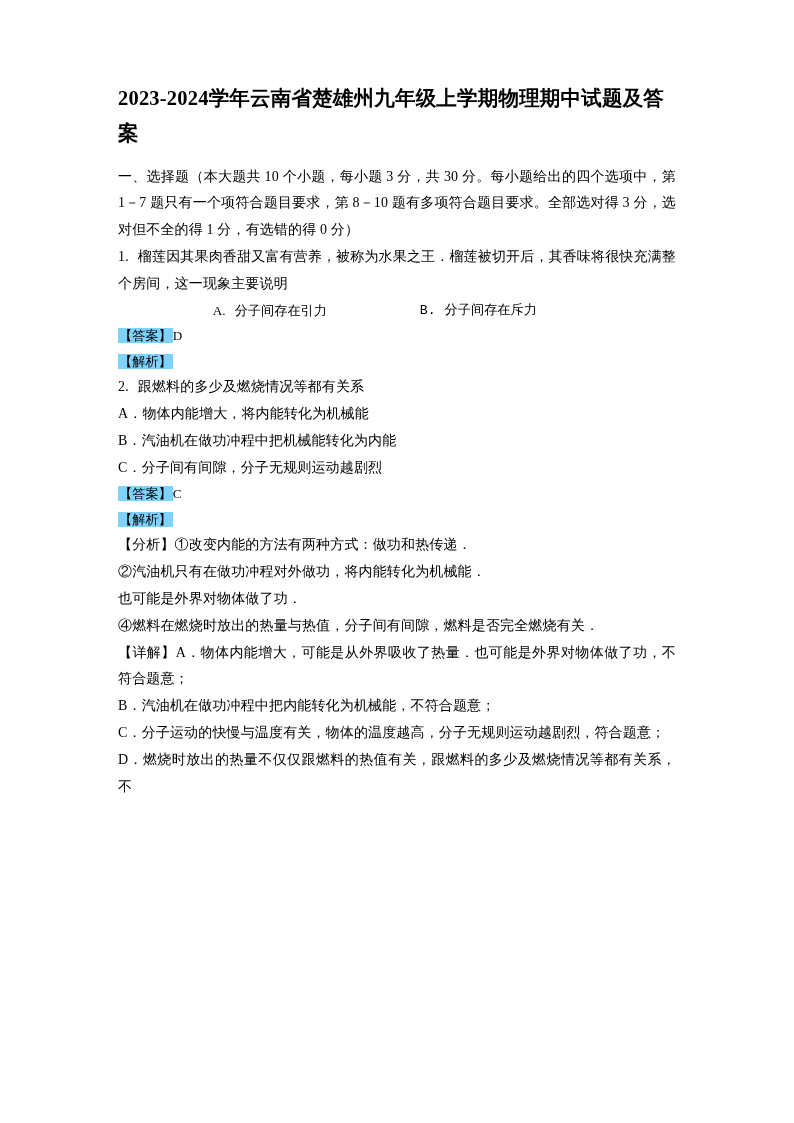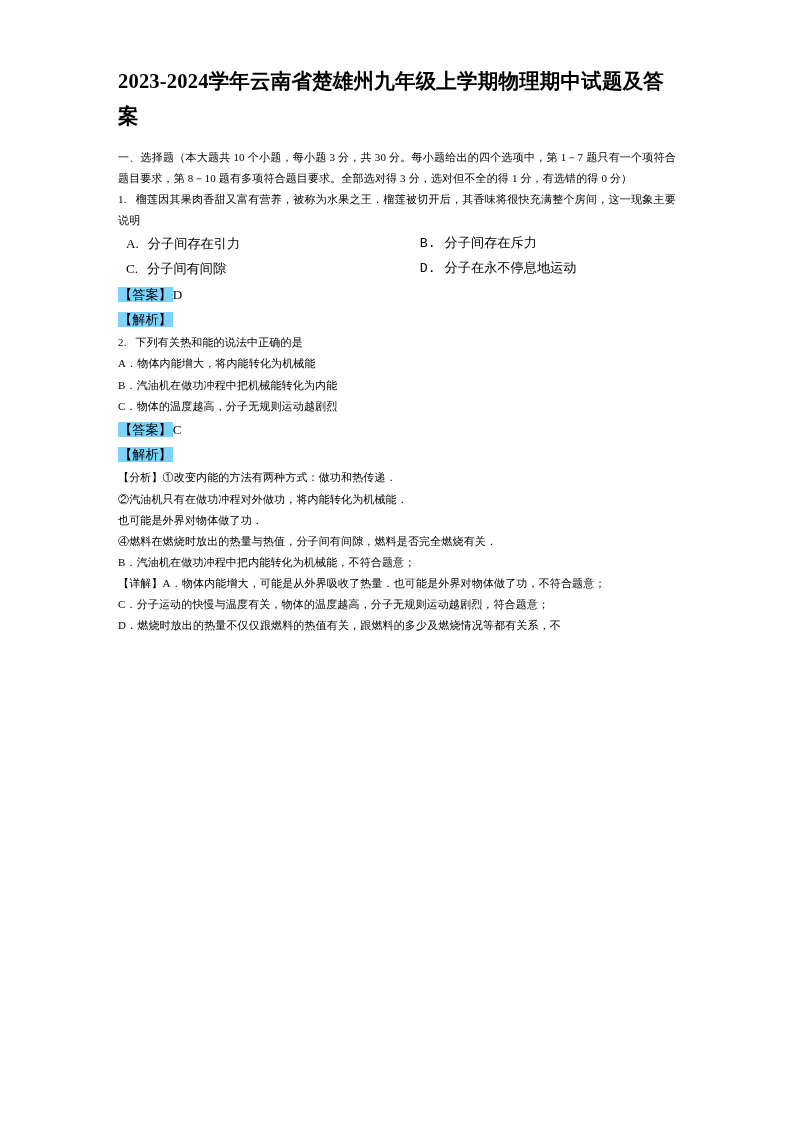--- a/index.html
+++ b/index.html
@@ -14,32 +14,32 @@
     color: #000000;
     position: relative;
     overflow: hidden;
   }
   .page {
     position: absolute;
     left: 0; top: 0;
     width: 794px;
     height: 1123px;
     box-sizing: border-box;
-    padding: 64px 118px 60px 118px;
+    padding: 81px 118px 60px 118px;
   }
   .doc-title {
     font-size: 20.5px;
     font-weight: bold;
     line-height: 1.72;
     letter-spacing: 0.2px;
     margin: 0 0 12px 0;
     text-align: left;
   }
   .para {
-    font-size: 11px;
+    font-size: 14px;
     line-height: 1.92;
     margin: 0;
     text-align: justify;
     letter-spacing: 0.15px;
   }
   .hl {
     background: #7dd3fc;
     padding: 0 1px;
   }
   .answer-line {
@@ -49,21 +49,21 @@
   }
   .opts {
     display: flex;
     font-size: 13.2px;
     line-height: 1.92;
     margin: 0;
   }
   .opts .col {
     box-sizing: border-box;
   }
-  .opts .col.a { width: 53%; padding-left: 8px; }
+  .opts .col.a { width: 53%; padding-left: 8px; text-align: center; }
   .opts .col.b { width: 47%; padding-left: 6px; font-family: Liberation Mono, monospace; }
   .ml-8 { margin-left: 9px; }
   .block { margin-top: 0; }
 </style>
 </head>
 <body>
 
 <div class="page">
 
   <h1 class="doc-title">2023-2024学年云南省楚雄州九年级上学期物理期中试题及答案</h1>
@@ -76,57 +76,49 @@
 
   <div class="opts">
     <div class="col a">
       <span>A.</span><span class="ml-8">分子间存在引力</span>
     </div>
     <div class="col b">
       <span>B.</span><span class="ml-8">分子间存在斥力</span>
     </div>
   </div>
 
-  <div class="opts">
-    <div class="col a">
-      <span>C.</span><span class="ml-8">分子间有间隙</span>
-    </div>
-    <div class="col b">
-      <span>D.</span><span class="ml-8">分子在永不停息地运动</span>
-    </div>
-  </div>
 
   <p class="answer-line">
     <span class="hl">【答案】</span><span>D</span>
   </p>
 
   <p class="answer-line">
     <span class="hl">【解析】</span>
   </p>
 
 
   <p class="para">
-    <span>2.</span><span class="ml-8">下列有关热和能的说法中正确的是</span>
+    <span>2.</span><span class="ml-8">跟燃料的多少及燃烧情况等都有关系</span>
   </p>
 
   <p class="para">A．物体内能增大，将内能转化为机械能</p>
   <p class="para">B．汽油机在做功冲程中把机械能转化为内能</p>
-  <p class="para">C．物体的温度越高，分子无规则运动越剧烈</p>
+  <p class="para">C．分子间有间隙，分子无规则运动越剧烈</p>
 
   <p class="answer-line">
     <span class="hl">【答案】</span><span>C</span>
   </p>
 
   <p class="answer-line">
     <span class="hl">【解析】</span>
   </p>
 
   <p class="para">【分析】①改变内能的方法有两种方式：做功和热传递．</p>
   <p class="para">②汽油机只有在做功冲程对外做功，将内能转化为机械能．</p>
   <p class="para">也可能是外界对物体做了功．</p>
   <p class="para">④燃料在燃烧时放出的热量与热值，分子间有间隙，燃料是否完全燃烧有关．</p>
 
+  <p class="para">【详解】A．物体内能增大，可能是从外界吸收了热量．也可能是外界对物体做了功，不符合题意；</p>
   <p class="para">B．汽油机在做功冲程中把内能转化为机械能，不符合题意；</p>
-  <p class="para">【详解】A．物体内能增大，可能是从外界吸收了热量．也可能是外界对物体做了功，不符合题意；</p>
   <p class="para">C．分子运动的快慢与温度有关，物体的温度越高，分子无规则运动越剧烈，符合题意；</p>
   <p class="para">D．燃烧时放出的热量不仅仅跟燃料的热值有关，跟燃料的多少及燃烧情况等都有关系，不</p>
 
 </div>
 
 </body></html>

